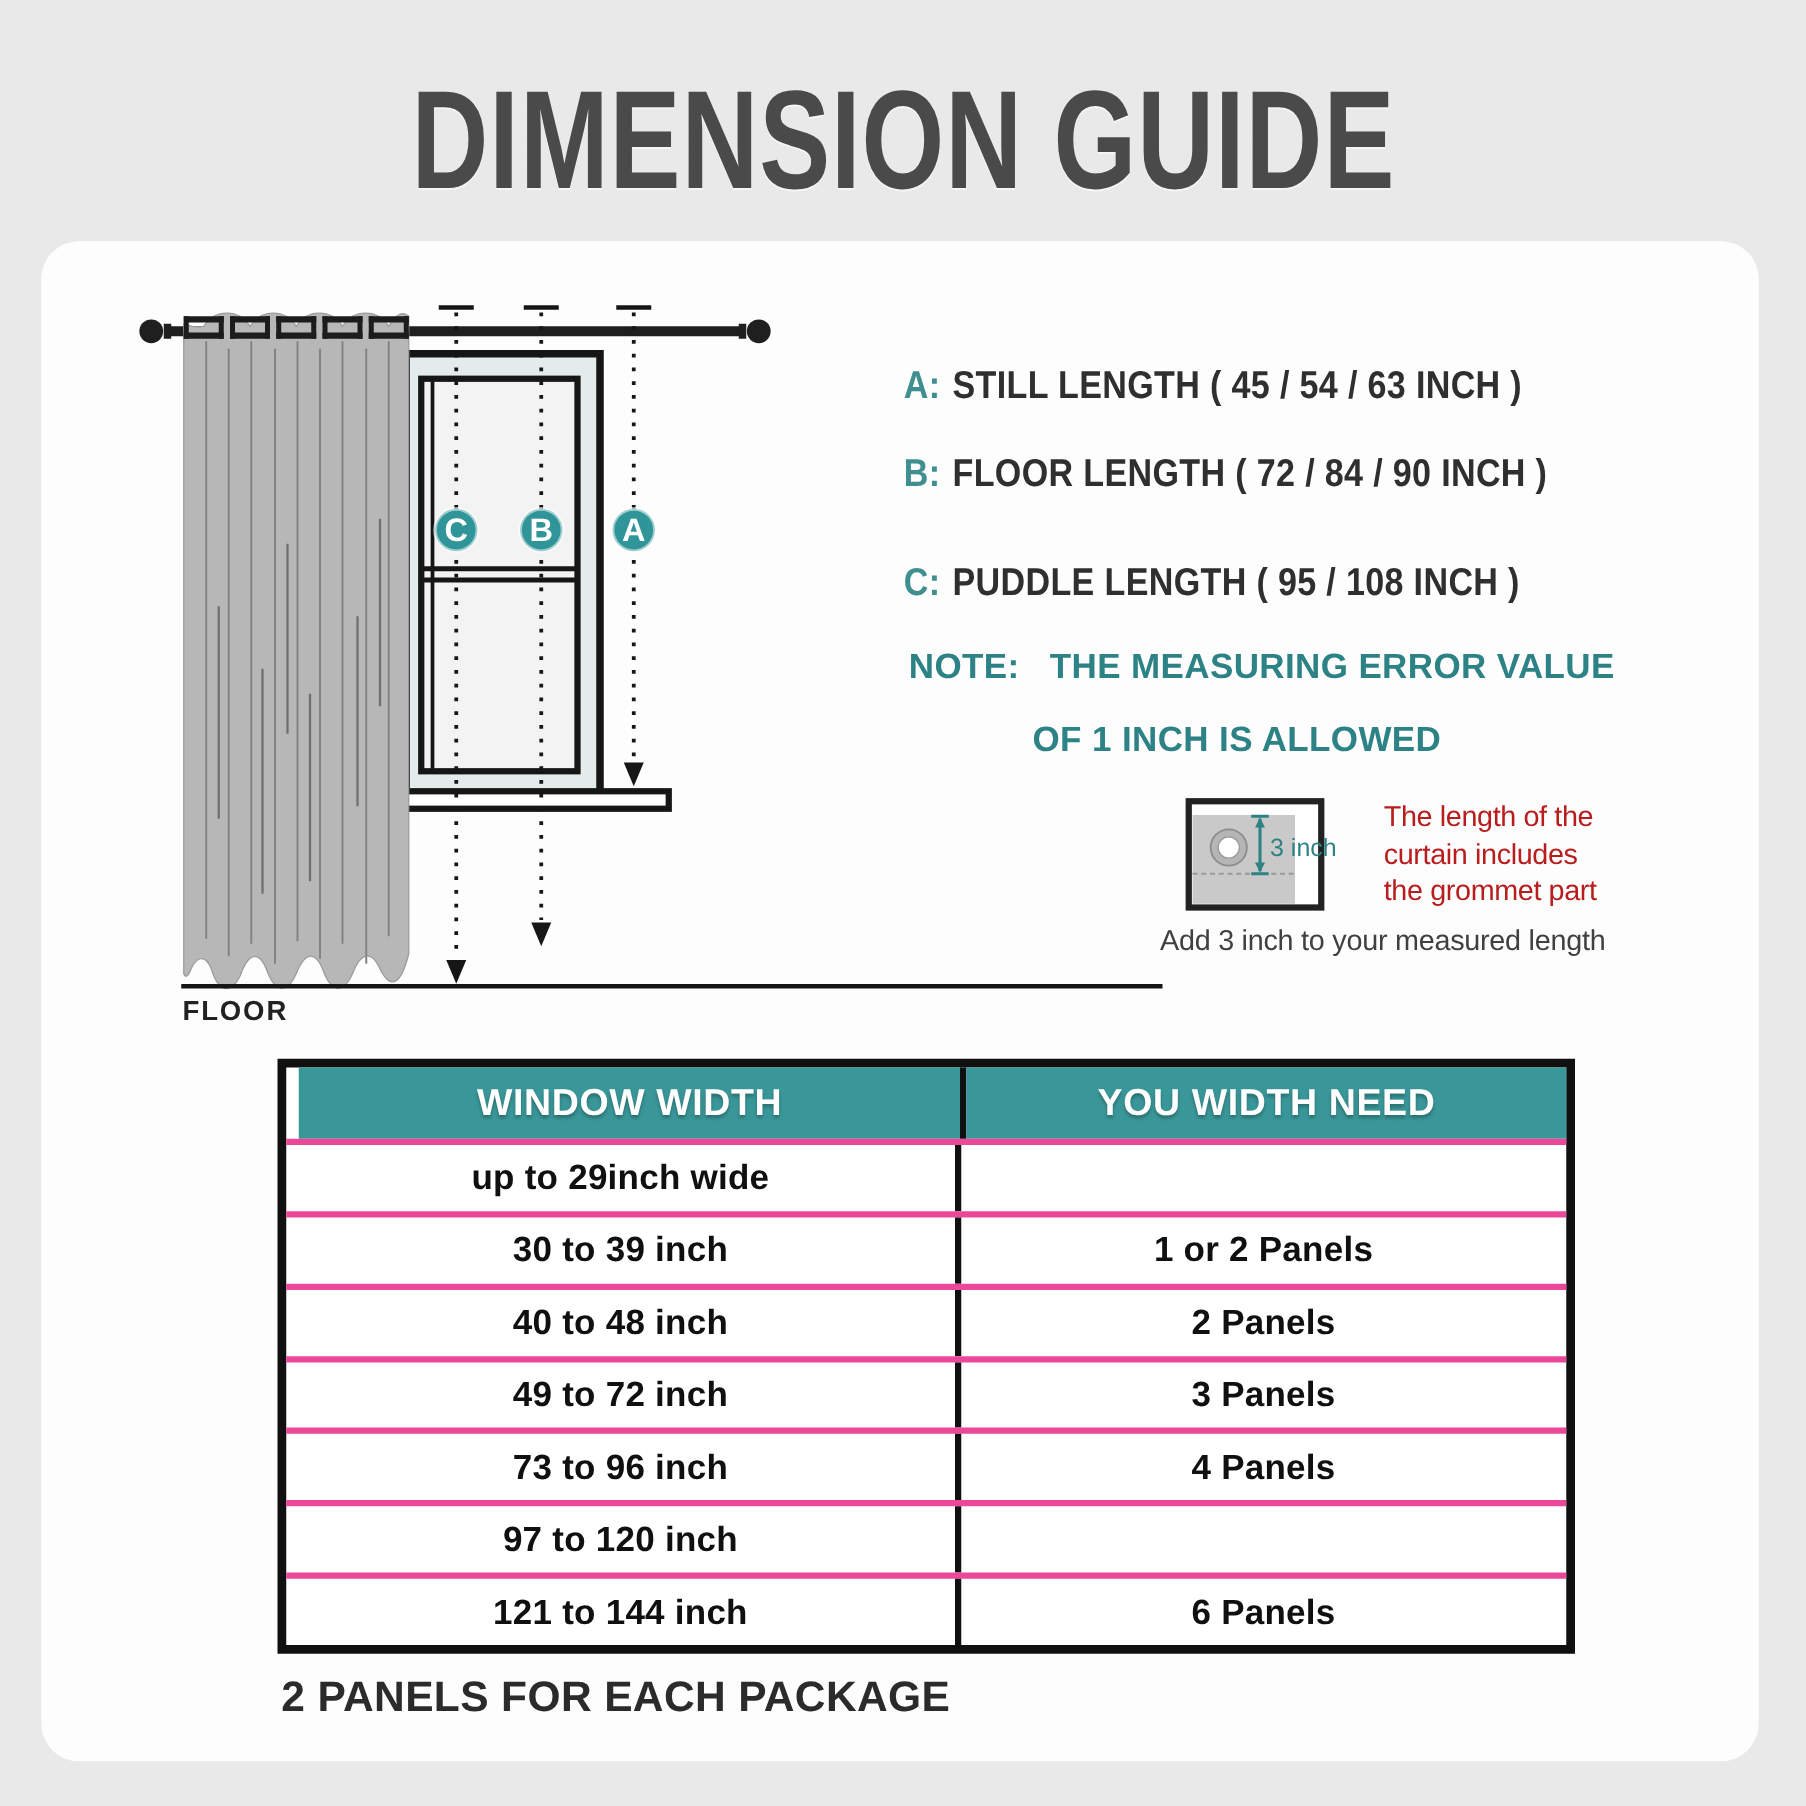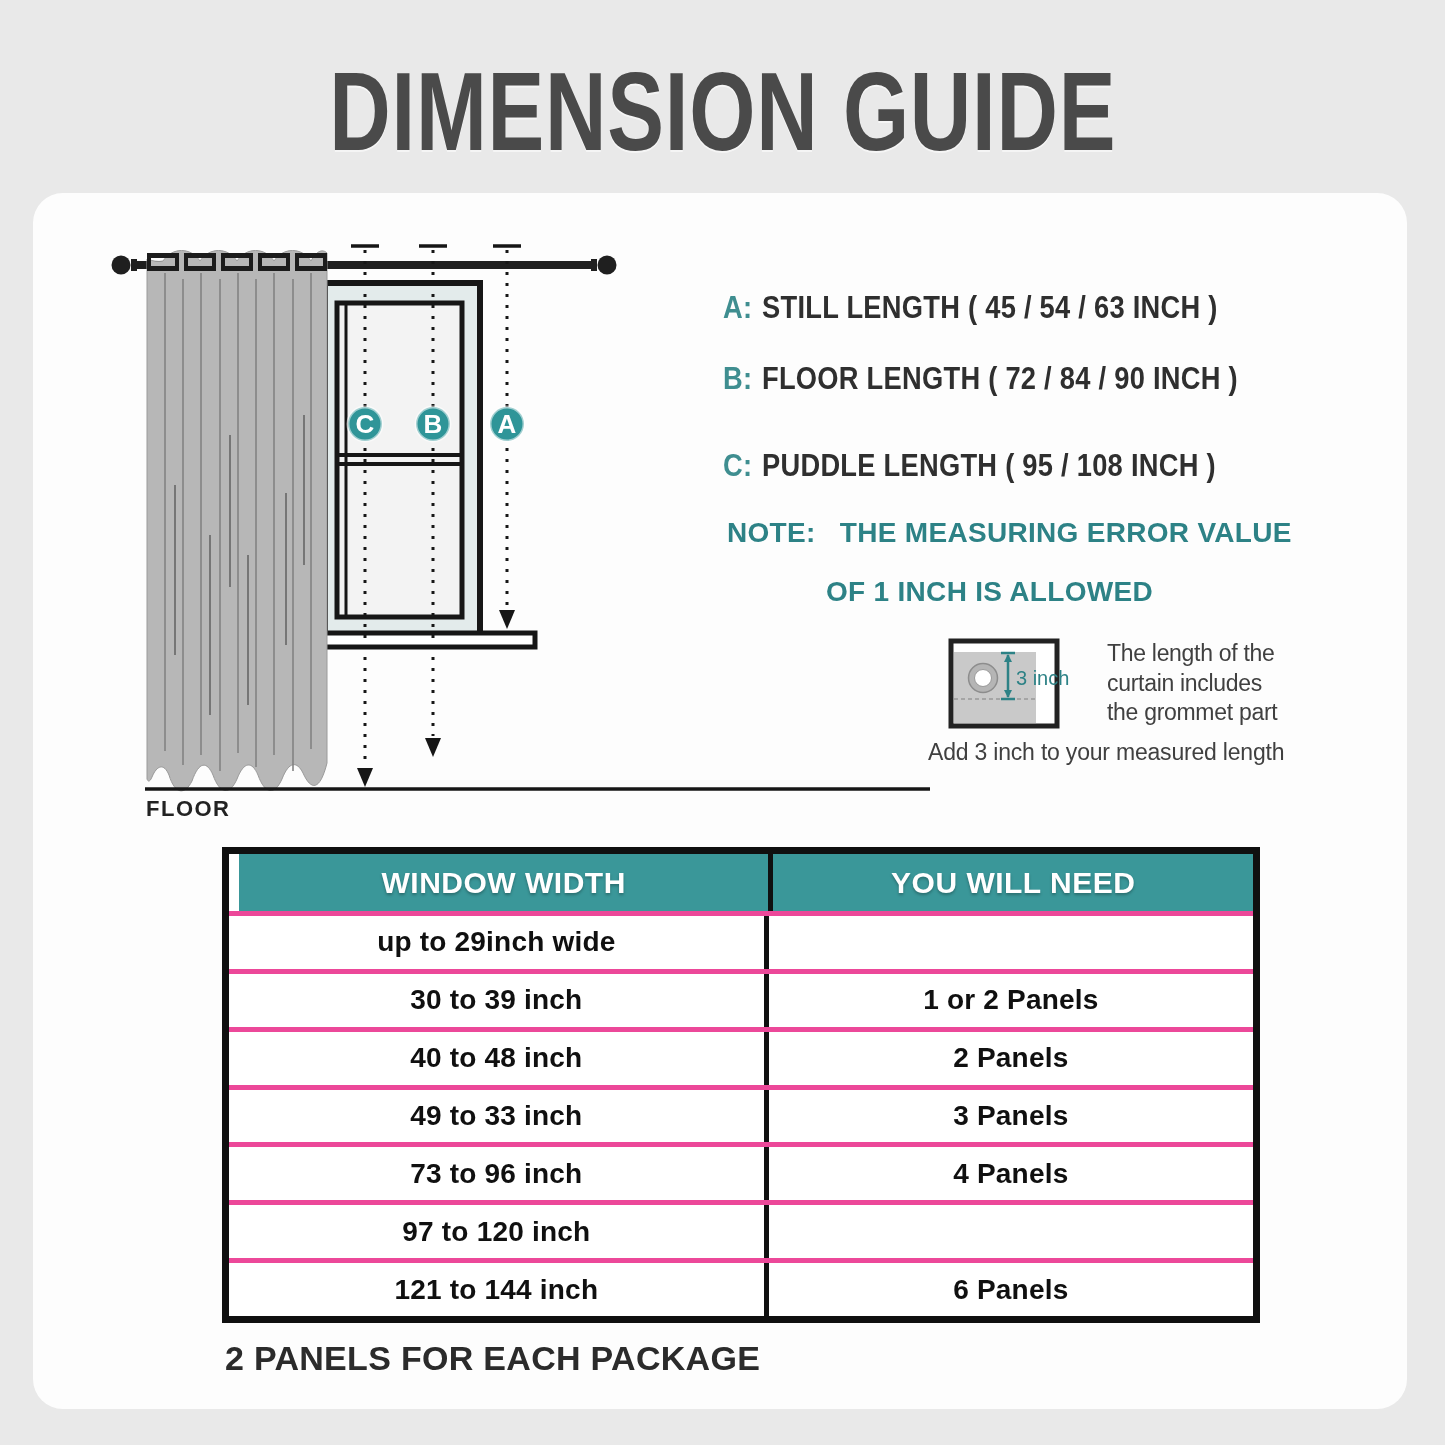--- a/index.html
+++ b/index.html
@@ -32,21 +32,21 @@
 
   
   .note-line{position:absolute;white-space:pre;font-size:28px;font-weight:600;
     color:#2d8286;letter-spacing:.3px;}
   .note-1{left:694px;top:324px;}
   .note-2{left:793px;top:383px;}
 
   
   .grommet-svg{position:absolute;left:907px;top:437px;}
   .g-desc{position:absolute;left:1074px;top:446px;font-size:23px;line-height:29.5px;
-    color:#404040;letter-spacing:-.3px;white-space:nowrap;}
+    color:#b91c1c;letter-spacing:-.3px;white-space:nowrap;}
   .g-tip{position:absolute;left:895px;top:546px;font-size:23px;color:#404040;
     letter-spacing:-.2px;white-space:nowrap;}
 
   
   .tbl{position:absolute;left:189px;top:654px;width:1038px;height:476px;
     box-sizing:border-box;border:7px solid #101010;background:#ffffff;
     display:flex;flex-direction:column;}
   .tr{display:flex;flex:1;border-top:5px solid #ec4899;min-height:0;}
   .tr.th-row{border-top:none;flex:0 0 57px;padding-left:10px;}
   .th,.td{box-sizing:border-box;display:flex;align-items:center;justify-content:center;}
@@ -218,35 +218,35 @@
     <div class="g-desc">
       <div>The length of the</div>
       <div>curtain includes</div>
       <div>the grommet part</div>
     </div>
     <div class="g-tip">Add 3 inch to your measured length</div>
 
     <div class="tbl">
       <div class="tr th-row">
         <div class="th c1">WINDOW WIDTH</div>
-        <div class="th c2">YOU WILL NEED</div>
+        <div class="th c2">YOU WIDTH NEED</div>
       </div>
       <div class="tr">
         <div class="td c1">up to 29inch wide</div>
       </div>
       <div class="tr">
         <div class="td c1">30 to 39 inch</div>
         <div class="td c2">1 or 2 Panels</div>
       </div>
       <div class="tr">
         <div class="td c1">40 to 48 inch</div>
         <div class="td c2">2 Panels</div>
       </div>
       <div class="tr">
-        <div class="td c1">49 to 33 inch</div>
+        <div class="td c1">49 to 72 inch</div>
         <div class="td c2">3 Panels</div>
       </div>
       <div class="tr">
         <div class="td c1">73 to 96 inch</div>
         <div class="td c2">4 Panels</div>
       </div>
       <div class="tr">
         <div class="td c1">97 to 120 inch</div>
       </div>
       <div class="tr">

